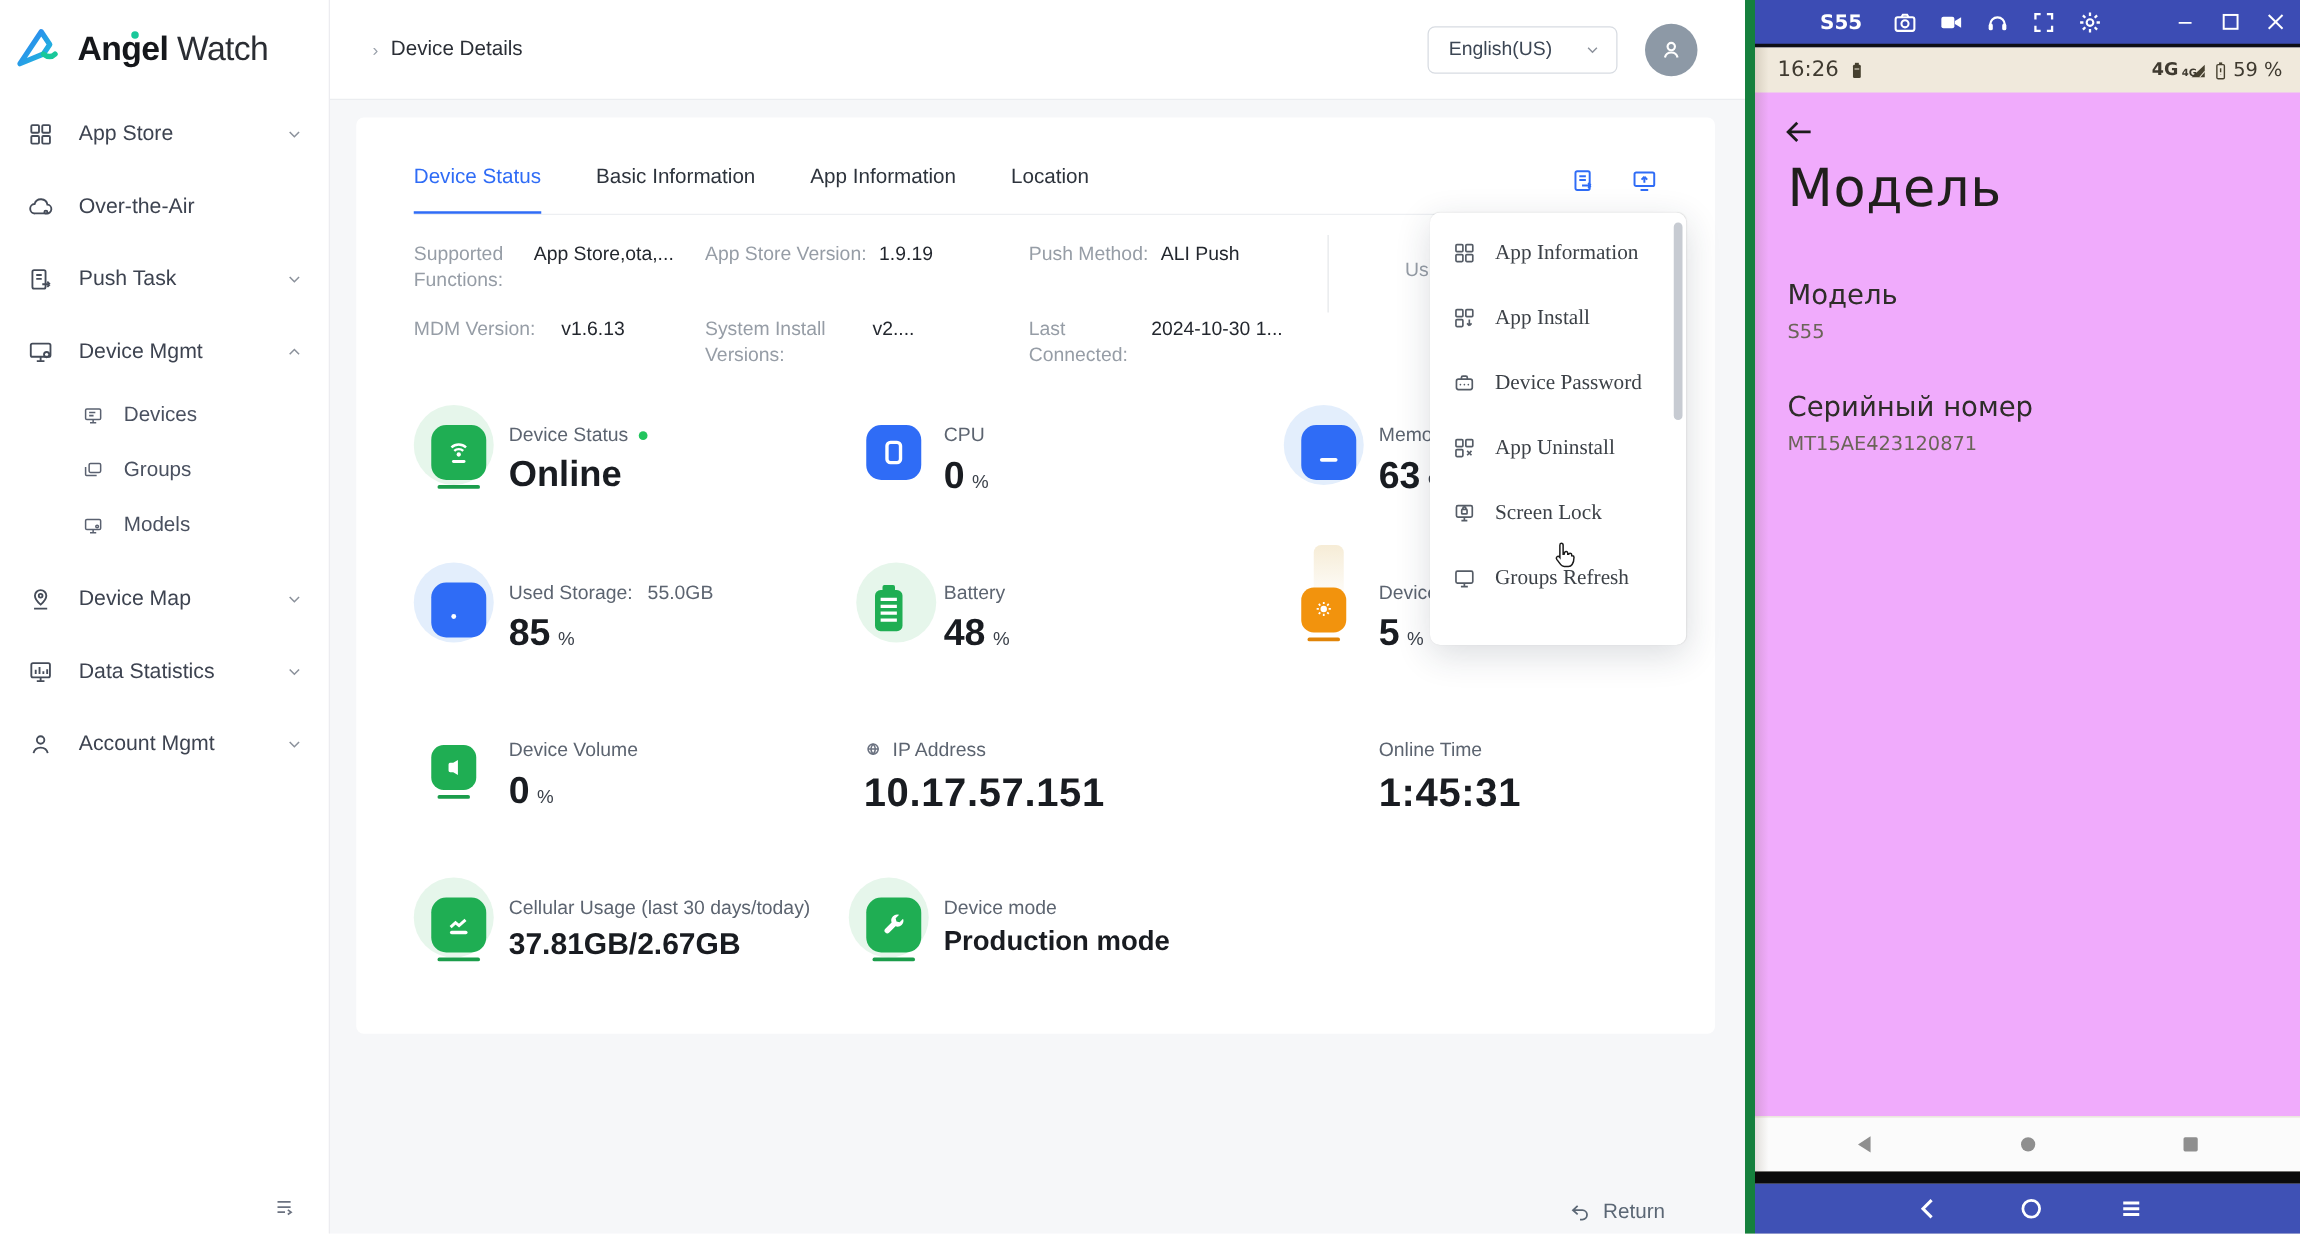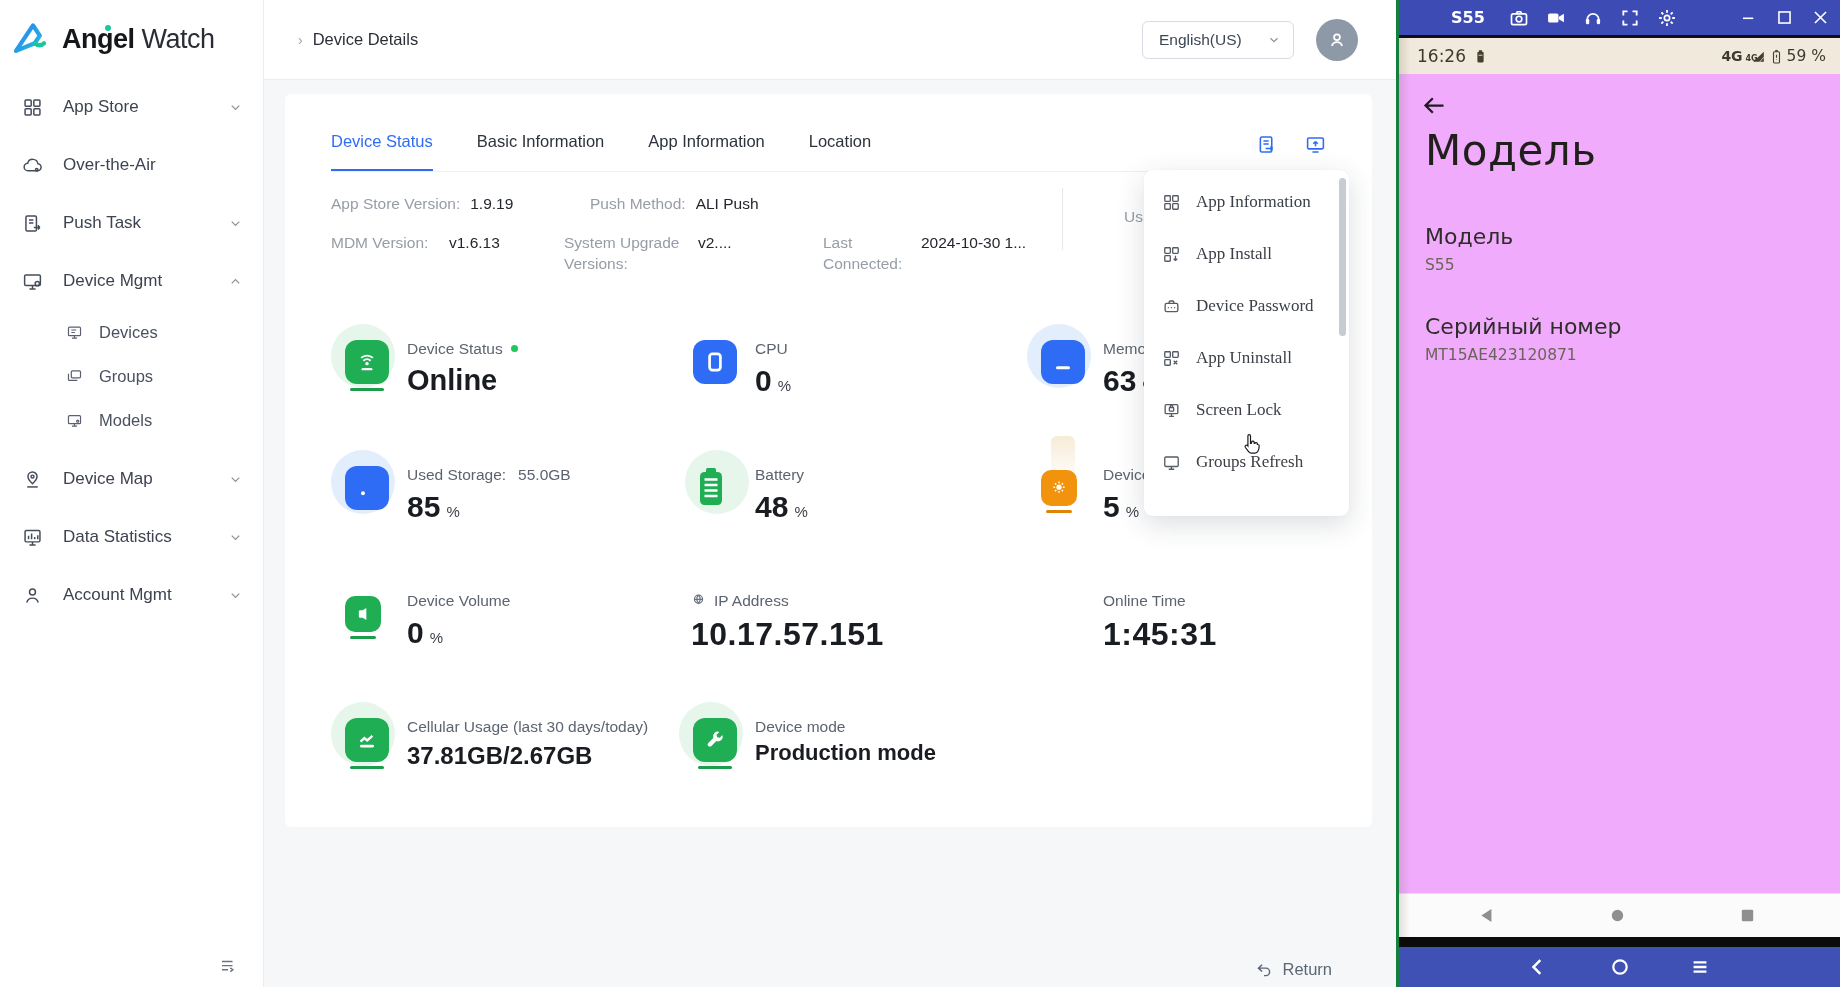--- a/index.html
+++ b/index.html
@@ -88,21 +88,21 @@
   
   .menu { position:absolute; left:1144px; top:170px; width:205px; height:346px; background:#fff; border-radius:8px; box-shadow:0 8px 28px rgba(31,45,61,.16), 0 0 1px rgba(0,0,0,.1); padding:6px 0; overflow:hidden; z-index:40; }
   .menu-item { height:52px; display:flex; align-items:center; gap:15px; padding:0 18px; font-family:"Liberation Serif","DejaVu Serif",serif; font-size:17px; color:#3c4147; }
   .menu-item svg { width:19px; height:19px; color:#555c66; flex:0 0 19px; }
   .menu-item.active { background:#e9eefb; color:#2f6cf6; }
   .menu-item.active svg { color:#2f6cf6; }
   .menu-scroll { position:absolute; right:3px; top:8px; width:7px; height:158px; border-radius:4px; background:#c7cbd2; }
   .cursor-hand { position:absolute; left:96px; top:262px; width:24px; height:26px; z-index:60; }
 
   
-  .phone { width:444px; display:flex; flex-direction:column; background:#f3ecdf; border-left:3px solid #15803d; font-family:"DejaVu Sans","Liberation Sans",sans-serif; }
+  .phone { width:444px; display:flex; flex-direction:column; background:#f3ecdf; border-left:8px solid #15803d; font-family:"DejaVu Sans","Liberation Sans",sans-serif; }
   .phone-titlebar { height:38px; background:#3c4cb4; border-bottom:3px solid #0e0e16; position:relative; color:#fff; }
   .pt-title { position:absolute; left:52px; top:8px; font-size:16px; font-weight:700; }
   .pt-icons { position:absolute; left:110px; top:8px; display:flex; gap:17px; }
   .pt-icons svg { width:20px; height:20px; }
   .pt-controls { position:absolute; right:10px; top:8px; display:flex; gap:17px; }
   .pt-controls svg { width:19px; height:19px; }
   .phone-screen { flex:1; display:flex; flex-direction:column; position:relative; min-height:0; }
   .phone-screen::before { content:""; position:absolute; left:0; top:0; bottom:0; width:11px; background:linear-gradient(90deg, rgba(98,82,55,.16), rgba(98,82,55,0)); z-index:5; pointer-events:none; }
   .phone-status { height:36px; background:#f0e9dc; display:flex; align-items:center; padding:0 14px 0 18px; color:#3f3a30; font-size:17px; }
   .phone-status .left { display:flex; align-items:center; gap:7px; }
@@ -523,36 +523,40 @@
                     <use href="#i-file-export"></use>
                   </svg>
                 <svg data-interactable="true">
                     <use href="#i-screen-share"></use>
                   </svg>
               </div>
             </div>
 
             <div class="info" data-interactable="false">
               <div class="info-row">
+                <div class="cell c1" data-interactable="false">
+                  <span class="lbl" data-interactable="false">Supported Functions:</span>
+                  <span class="val" data-interactable="false">App Store,ota,...</span>
+                </div>
                 <div class="cell c2" data-interactable="false">
                   <span class="lbl" data-interactable="false">App Store Version:</span>
                   <span class="val" data-interactable="false">1.9.19</span>
                 </div>
                 <div class="cell c3" data-interactable="false">
                   <span class="lbl" data-interactable="false">Push Method:</span>
                   <span class="val" data-interactable="false">ALI Push</span>
                 </div>
               </div>
               <div class="info-row">
                 <div class="cell c1" data-interactable="false">
                   <span class="lbl" style="width:108px" data-interactable="false">MDM Version:</span>
                   <span class="val" data-interactable="false">v1.6.13</span>
                 </div>
                 <div class="cell c2 c2b" data-interactable="false">
-                  <span class="lbl" data-interactable="false">System Upgrade Versions:</span>
+                  <span class="lbl" data-interactable="false">System Install Versions:</span>
                   <span class="val" data-interactable="false">v2....</span>
                 </div>
                 <div class="cell c3 c3b" data-interactable="false">
                   <span class="lbl" data-interactable="false">Last Connected:</span>
                   <span class="val" data-interactable="false">2024-10-30 1...</span>
                 </div>
               </div>
               <div class="info-divider" data-interactable="false"></div>
               <div class="info-frag" data-interactable="false">Us</div>
             </div>

